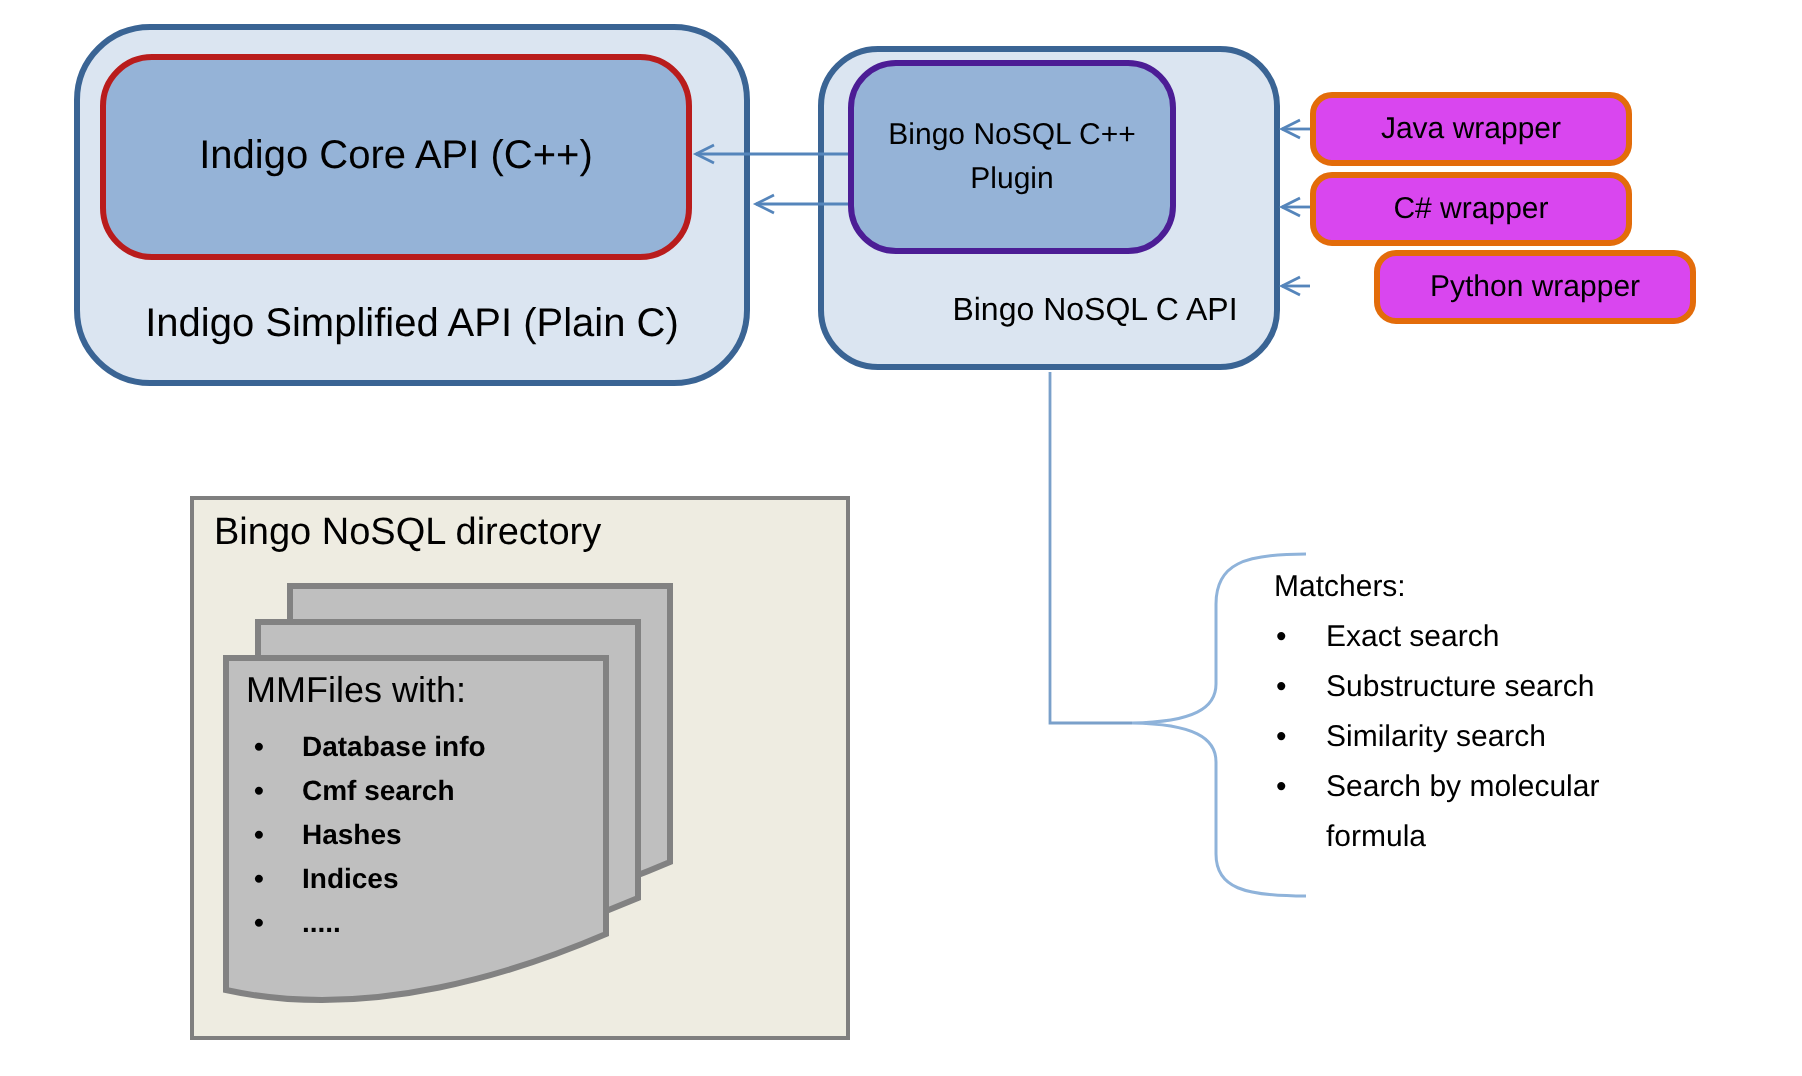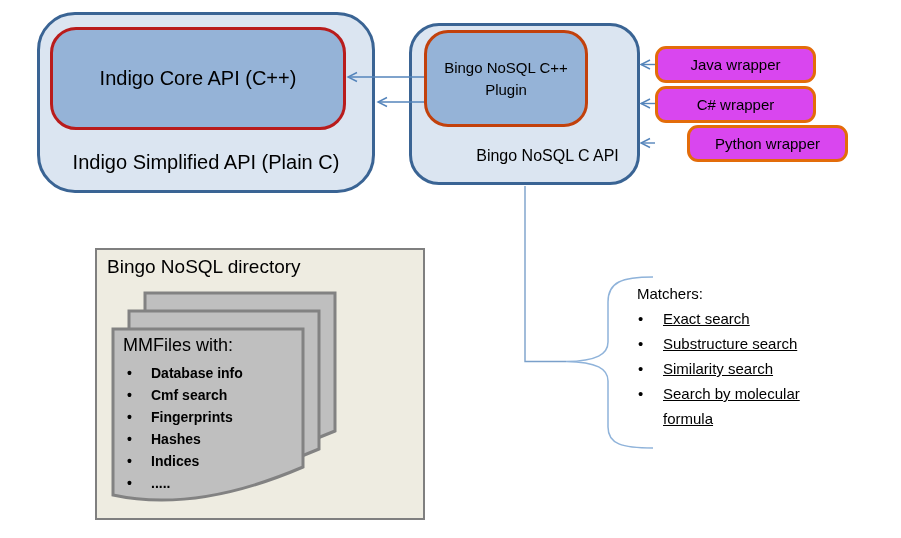--- a/index.html
+++ b/index.html
@@ -13,21 +13,21 @@
   .indigo-outer { left:37px; top:12px; width:338px; height:181px;
     background:#dbe5f1; border:3px solid #3a6494; border-radius:38px; }
   .indigo-core { left:50px; top:27px; width:296px; height:103px;
     background:#95b3d7; border:3px solid #b91c1c; border-radius:26px;
     display:flex; align-items:center; justify-content:center; font-size:20px; }
   .indigo-outer-label { left:37px; top:151px; width:338px; text-align:center; font-size:20px; }
 
   .bingo-outer { left:409px; top:23px; width:231px; height:162px;
     background:#dbe5f1; border:3px solid #3a6494; border-radius:30px; }
   .bingo-plugin { left:424px; top:30px; width:164px; height:97px;
-    background:#95b3d7; border:3px solid #c2410c; border-radius:24px;
+    background:#95b3d7; border:3px solid #4c1d95; border-radius:24px;
     display:flex; align-items:center; justify-content:center; text-align:center;
     font-size:15px; line-height:22px; padding:0 16px; }
   .bingo-outer-label { left:455px; top:147px; width:185px; text-align:center; font-size:16px; }
 
   
   .wrapper { left:655px; width:161px; height:37px;
     background:#d946ef; border:3px solid #e36c0a; border-radius:11px;
     display:flex; align-items:center; justify-content:center; font-size:15px; }
   .wrapper-java   { top:46px; }
   .wrapper-csharp { top:86px; }
@@ -43,21 +43,21 @@
   .doc-content { left:123px; top:335px; width:172px; }
   .doc-heading { font-size:18px; margin:0 0 6px 0; }
   .doc-list { list-style:none; margin:0; padding:0; font-size:14px; }
   .doc-list li { position:relative; padding-left:28px; line-height:22px;font-weight:bold; }
   .doc-list li::before { content:"\2022"; position:absolute; left:4px; }
 
   
   .matchers { left:637px; top:281px; width:240px; font-size:15px; }
   .matchers-heading { margin:0; line-height:25px; font-size:15px; font-weight:normal; }
   .matchers-list { list-style:none; margin:0; padding:0; }
-  .matchers-list li { position:relative; padding-left:26px; line-height:25px; width:178px;text-decoration:underline; }
+  .matchers-list li { position:relative; padding-left:26px; line-height:25px; width:178px; }
   .matchers-list li::before { content:"\2022"; position:absolute; left:1px; }
 
   .overlay { position:absolute; left:0; top:0; pointer-events:none; }
 </style>
 </head>
 <body>
 
 <div class="canvas">
 
   <div class="abs indigo-outer"></div>
@@ -93,21 +93,20 @@
   </svg>
   <svg class="doc-svg" style="left:111px; top:327px;" width="195" height="190" viewBox="0 0 195 190">
     <path d="M2,2 L192,2 L192,140 C150,158 75,184 2,168 Z" fill="#bfbfbf" stroke="#828282" stroke-width="3"></path>
   </svg>
 
   <div class="abs doc-content">
     <div class="doc-heading">MMFiles with:</div>
     <ul class="doc-list">
       <li>Database info</li>
       <li>Cmf search</li>
-      <li>Fingerprints</li>
       <li>Hashes</li>
       <li>Indices</li>
       <li>.....</li>
     </ul>
   </div>
 
   <div class="abs matchers">
     <p class="matchers-heading">Matchers:</p>
     <ul class="matchers-list">
       <li>Exact search</li>

